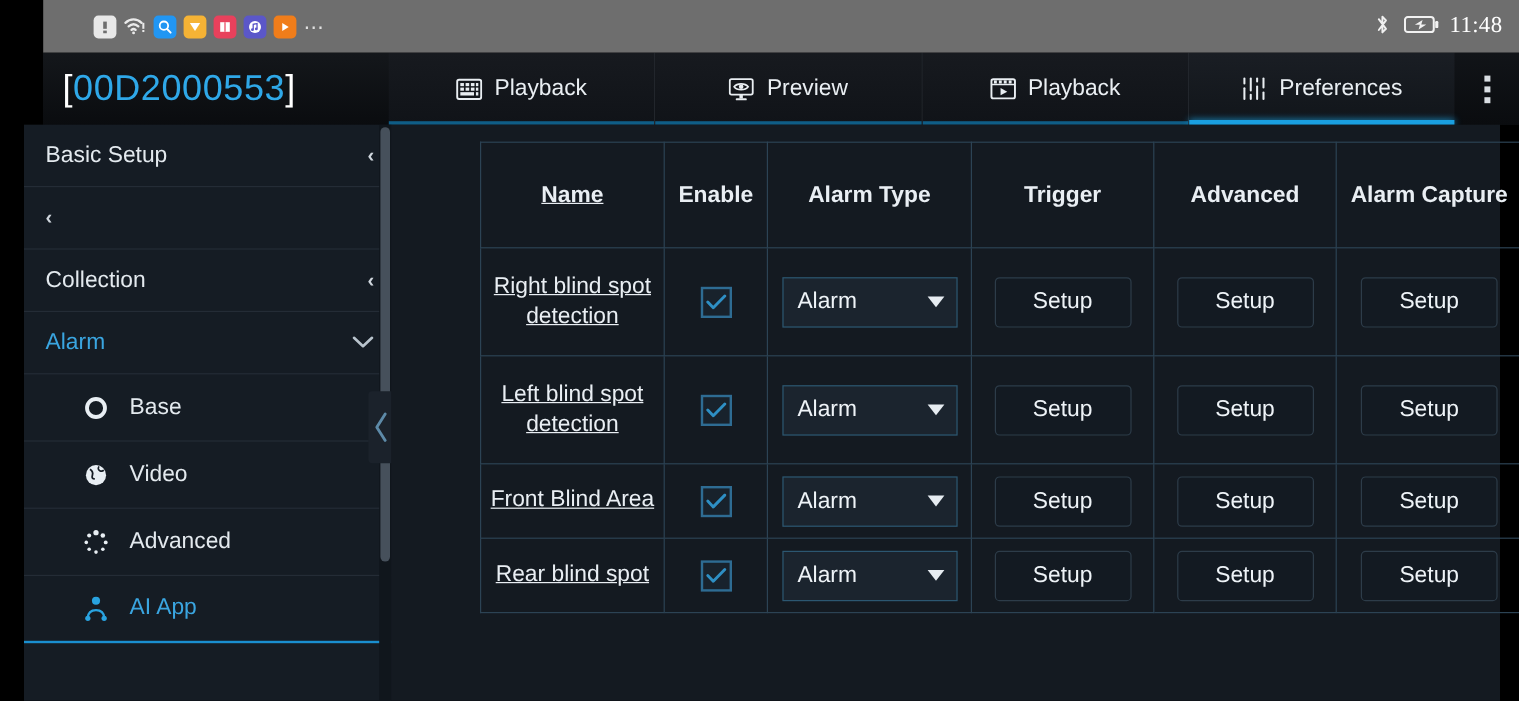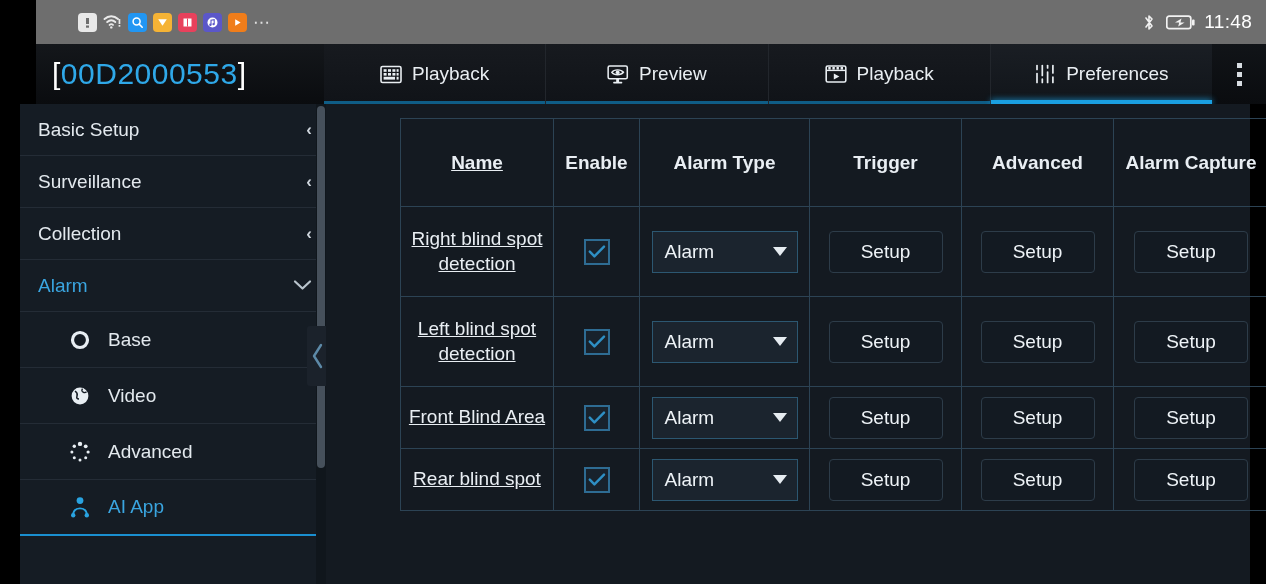--- a/index.html
+++ b/index.html
@@ -24,21 +24,21 @@
 
   
   .statusbar {
     position: absolute; left: 36px; top: 0;
     width: 1230px; height: 44px;
     background: #6e6e6e;
     display: flex; align-items: center;
     padding: 0 14px 0 42px;
   }
   .status-left { display: flex; align-items: center; gap: 6px; }
-  .status-right { margin-left: auto; display: flex; align-items: center; gap: 8px; }
+  .status-right { margin-left: auto; display: flex; align-items: flex-start; gap: 8px; font-family: Liberation Serif, serif; }
   .sicon { width: 19px; height: 19px; border-radius: 4px;
            display: flex; align-items: center; justify-content: center;
            font-size: 12px; line-height: 1; color: #fff; flex: none; }
   .sicon svg { display: block; }
   .clock { color: #ffffff; font-size: 19px; letter-spacing: .3px; }
 
   
   .header {
     position: absolute; left: 36px; top: 44px;
     width: 1230px; height: 60px;
@@ -347,21 +347,20 @@
   <div class="body">
 
     <div class="sidebar">
 
       <div class="side-item">
         <span class="lbl">Basic Setup</span>
         <span class="chev">‹</span>
       </div>
 
       <div class="side-item">
-        <span class="lbl">Surveillance</span>
         <span class="chev">‹</span>
       </div>
 
       <div class="side-item">
         <span class="lbl">Collection</span>
         <span class="chev">‹</span>
       </div>
 
       <div class="side-item expanded">
         <span class="lbl">Alarm</span>

